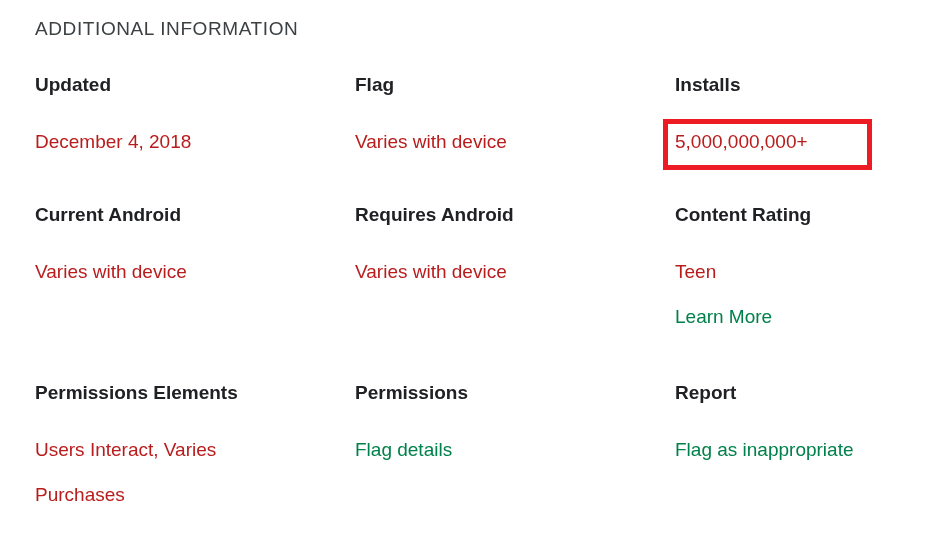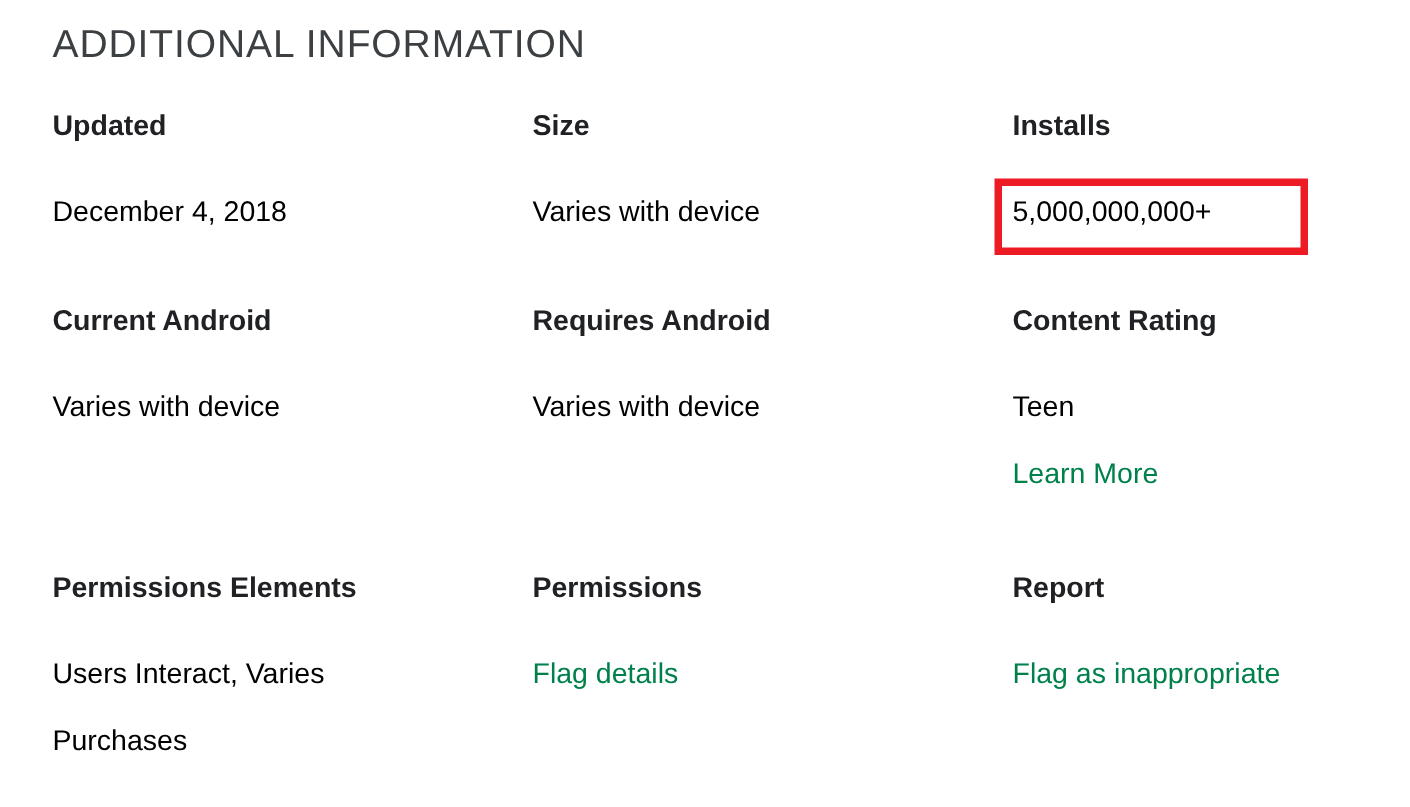--- a/index.html
+++ b/index.html
@@ -22,21 +22,21 @@
     left: 0;
     top: 0;
     width: 940px;
     height: 538px;
   }
 
   .section-title {
     position: absolute;
     left: 35px;
     top: 16px;
-    font-size: 26px;
+    font-size: 19px;
     line-height: 26px;
     letter-spacing: 0.6px;
     color: #3c4043;
     font-weight: 400;
     white-space: nowrap;
   }
 
   
   .info-grid {
     position: absolute;
@@ -65,21 +65,21 @@
     line-height: 25px;
     font-weight: bold;
     color: #202124;
     margin: 0 0 22px 0;
     white-space: nowrap;
   }
 
   .cell-value {
     font-size: 19px;
     line-height: 45px;
-    color: #000000;
+    color: #b91c1c;
     font-weight: 400;
     max-width: 250px;
   }
 
   .cell-value.narrow {
     max-width: 248px;
   }
 
   .link {
     display: block;
@@ -113,21 +113,21 @@
   <div class="info-grid">
 
     <div class="info-row row-1">
 
       <div class="info-cell">
         <div class="cell-label">Updated</div>
         <div class="cell-value">December 4, 2018</div>
       </div>
 
       <div class="info-cell">
-        <div class="cell-label">Size</div>
+        <div class="cell-label">Flag</div>
         <div class="cell-value">Varies with device</div>
       </div>
 
       <div class="info-cell">
         <div class="cell-label">Installs</div>
         <div class="cell-value">5,000,000,000+</div>
       </div>
 
     </div>
 

